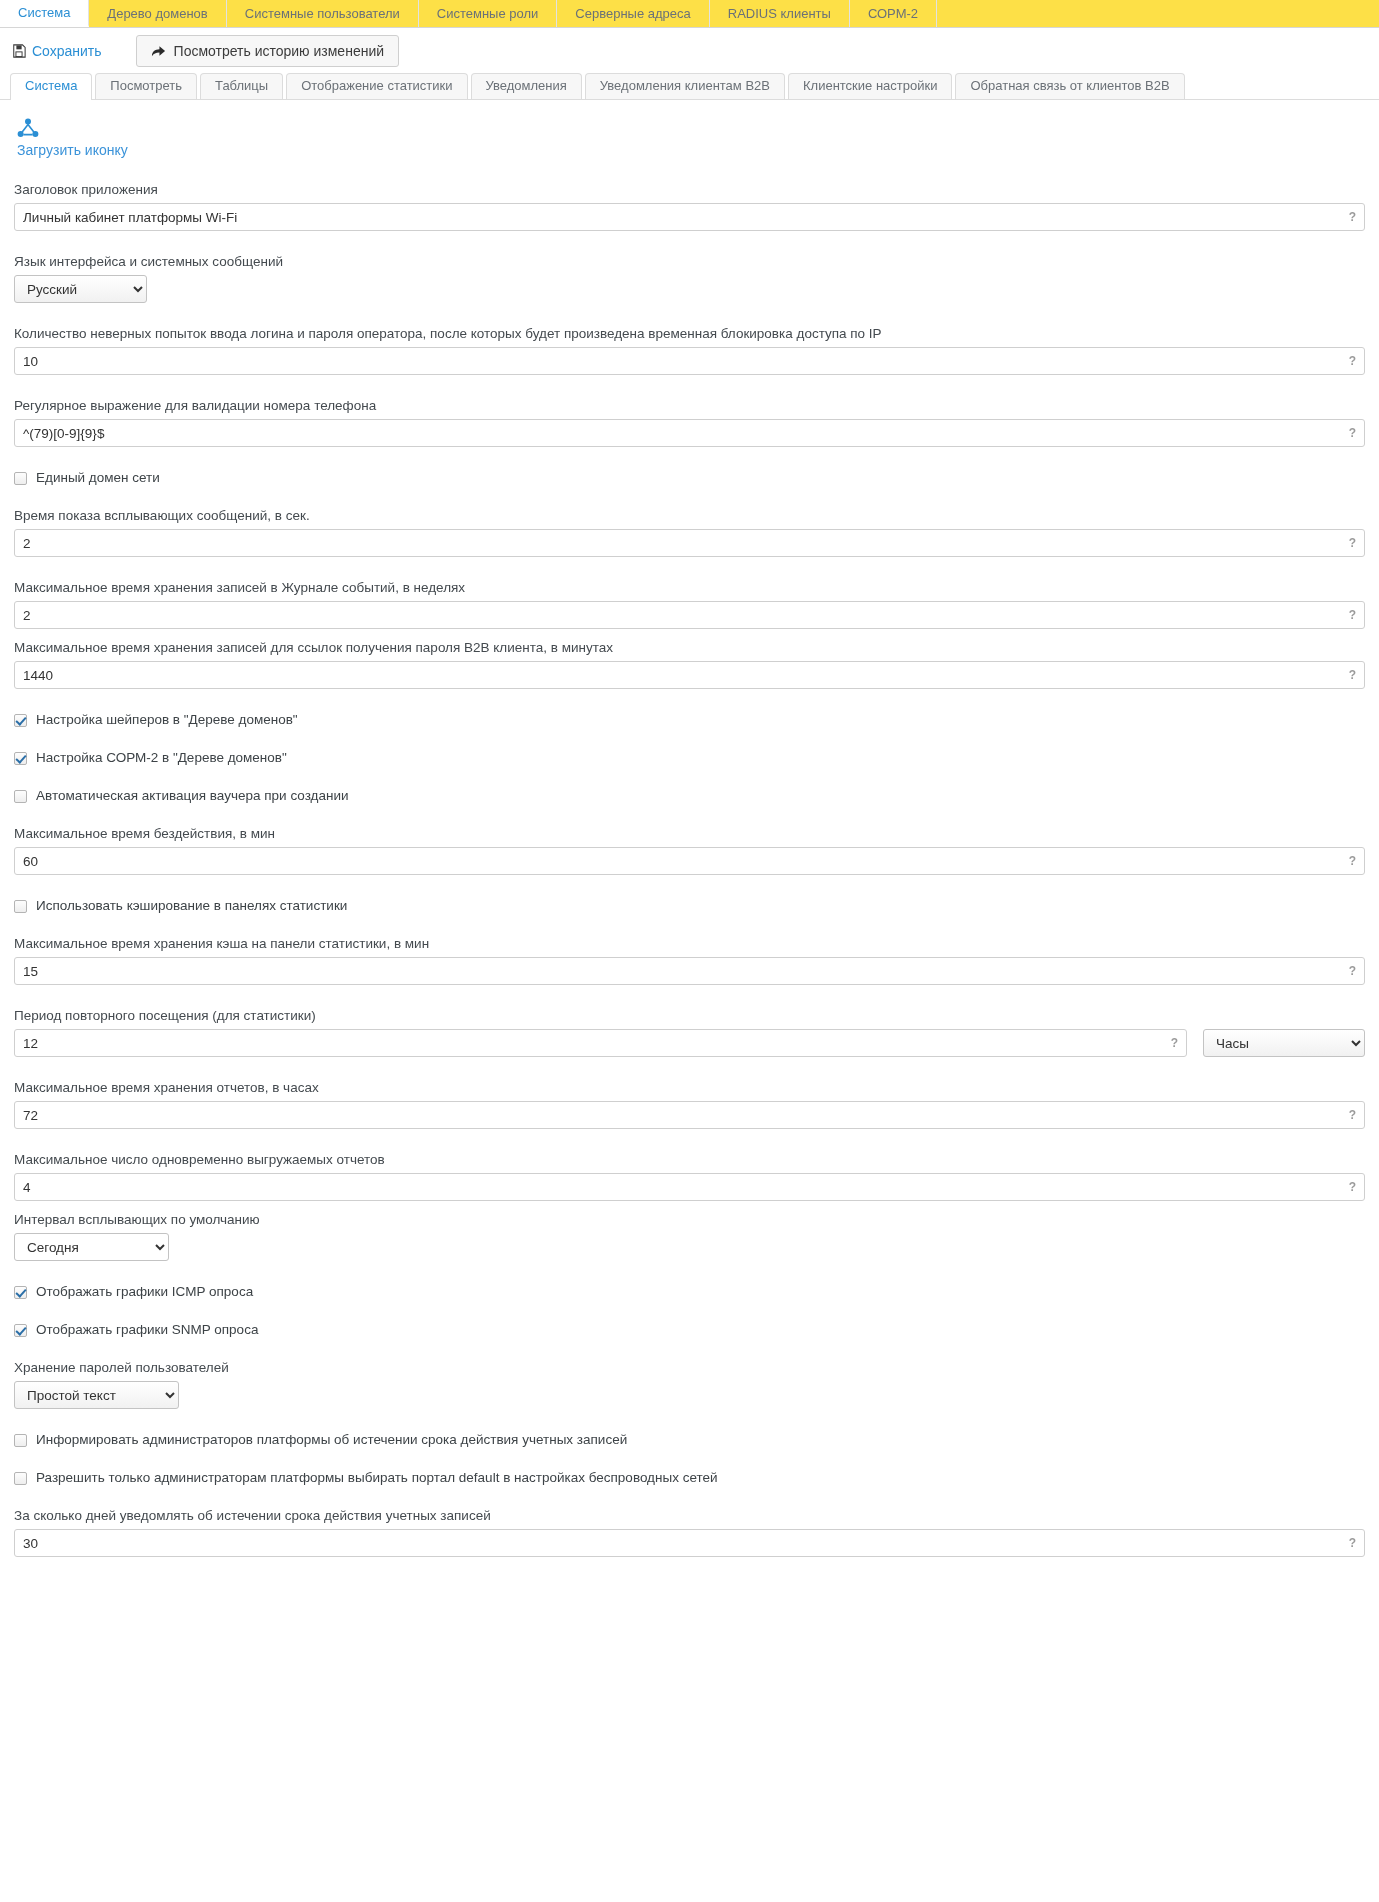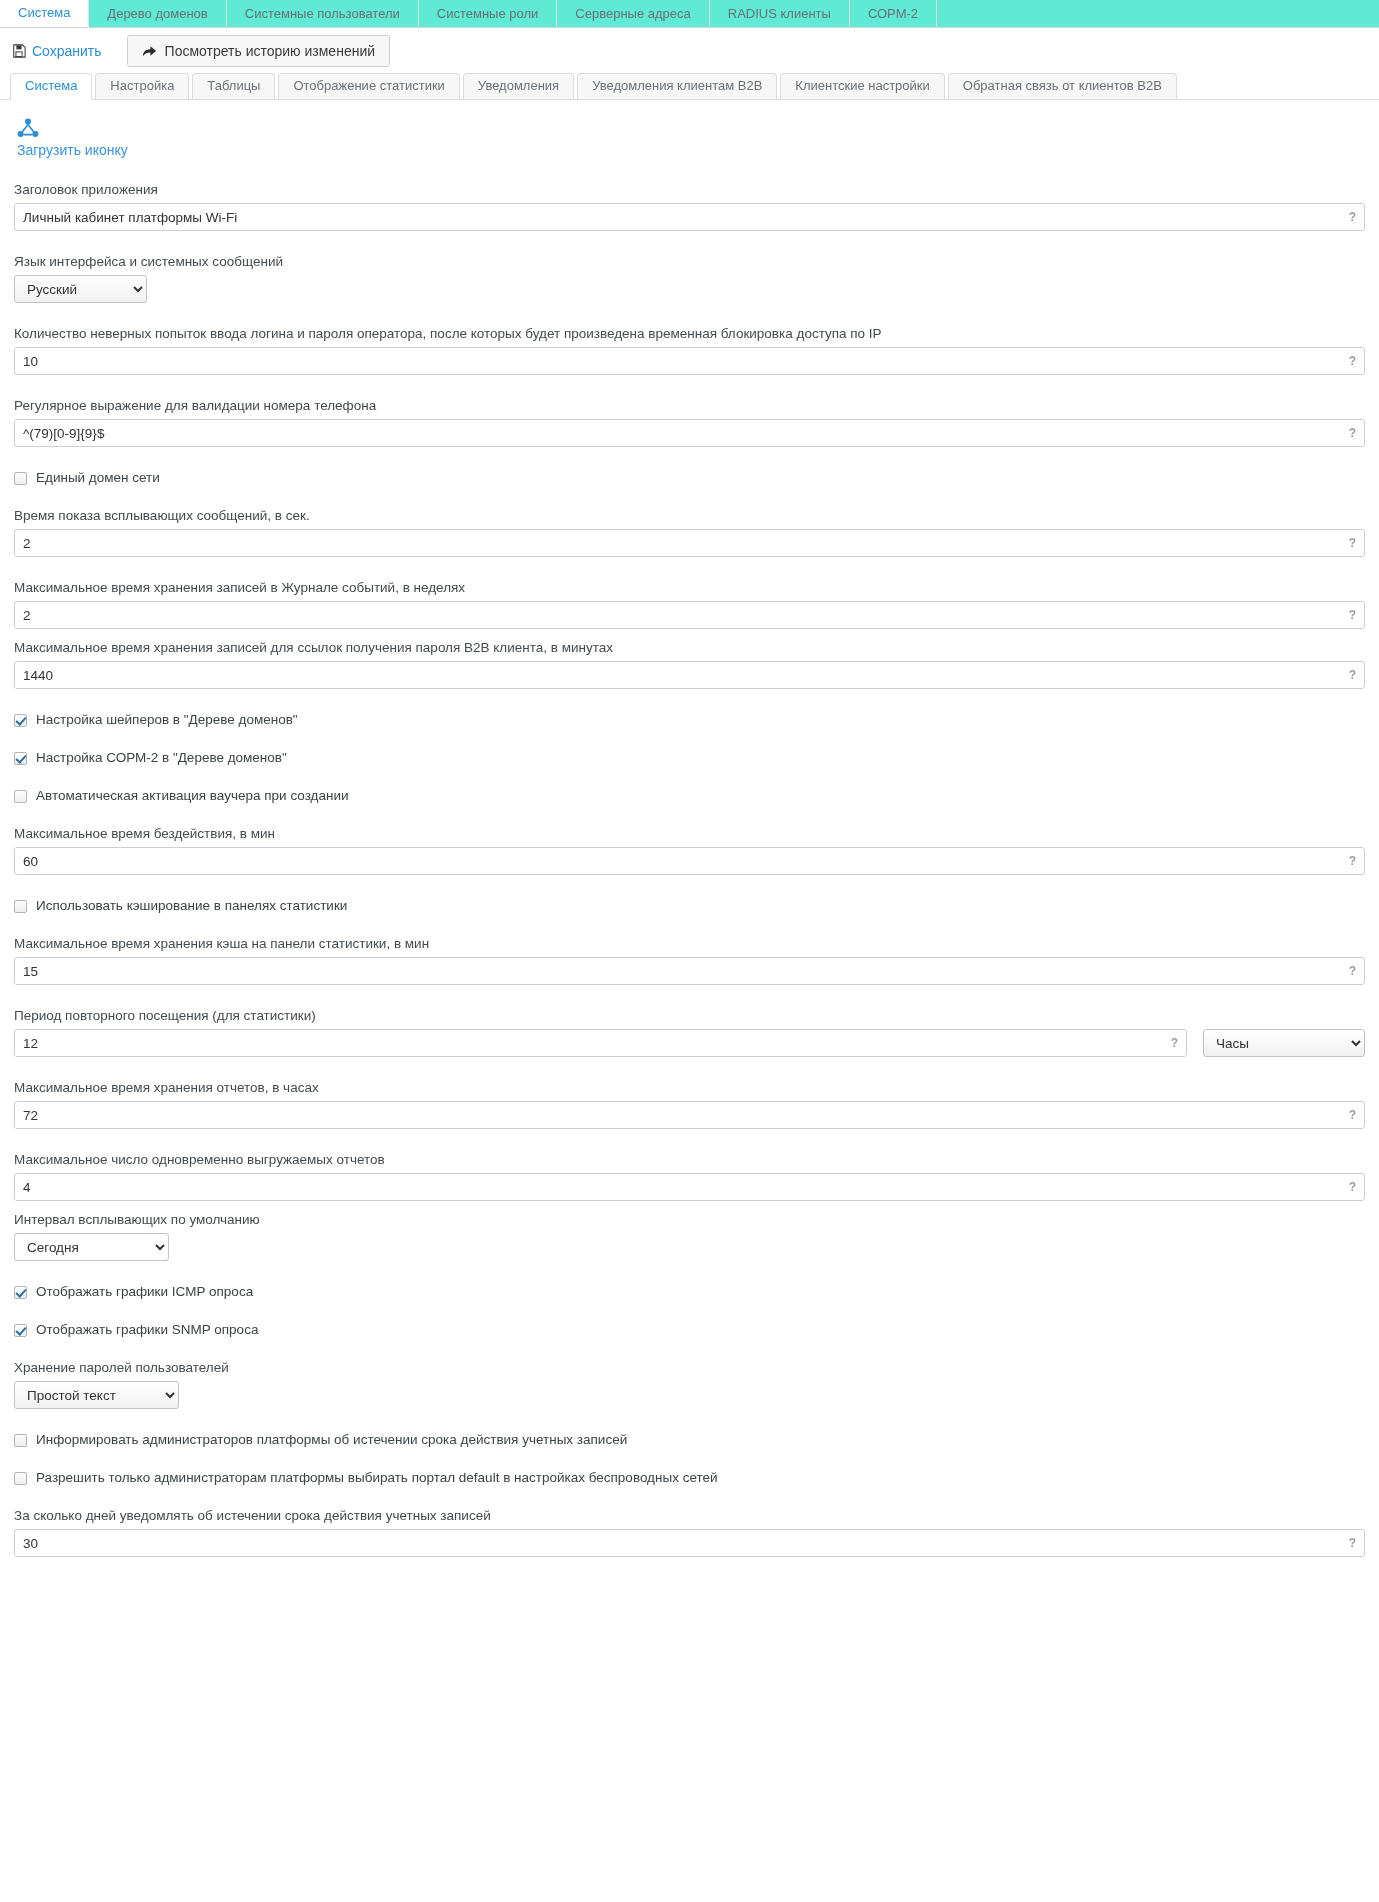--- a/index.html
+++ b/index.html
@@ -21,21 +21,21 @@
     background: #ffffff;
     font-size: 13px;
   }
   .top-tab {
     display: flex; align-items: center; justify-content: center;
     padding: 0 18px;
     color: #6b7177;
     border-right: 1px solid #e2e2e2;
     white-space: nowrap;
     cursor: pointer;
-    background: #5eead4;
+    background: #fde047;
     user-select: none;
   }
   .top-tab:first-child { border-left: none; }
   .top-tab.active {
     color: #2b8fd4;
     background: #ffffff;
     border-bottom: 2px solid #ffffff;
     position: relative; top: 0;
   }
   .top-tab-filler { flex: 1 1 auto; border-right: none; }
@@ -59,21 +59,21 @@
   .tb-save .ic { width: 14px; height: 14px; display: inline-block; }
   .tb-history {
     display: inline-flex; align-items: center; gap: 8px;
     font-size: 14px;
     color: #3b3b3b;
     background: #f7f7f7;
     border: 1px solid #cfcfcf;
     border-radius: 3px;
     padding: 7px 14px;
     cursor: pointer;
-    margin-left: 15px;
+    margin-left: 24px;
   }
   .tb-history .ic { width: 15px; height: 14px; display: inline-block; }
 
   
   .sub-tabbar {
     display: flex;
     align-items: flex-end;
     gap: 3px;
     padding: 0 10px;
     border-bottom: 1px solid #dcdcdc;
@@ -240,21 +240,21 @@
       <svg viewBox="0 0 16 14" width="15" height="14">
           <path d="M1 12.5c0-5 3.2-7.2 8-7.4V2l6 5-6 5V8.6C5.2 8.7 2.6 9.8 1 12.5z" fill="#2b2b2b"></path>
         </svg>
     </span>
     <span>Посмотреть историю изменений</span>
   </div>
 </div>
 
 <div class="sub-tabbar">
   <div class="sub-tab active"><span>Система</span></div>
-  <div class="sub-tab"><span>Настройка</span></div>
+  <div class="sub-tab"><span>Посмотреть</span></div>
   <div class="sub-tab"><span>Таблицы</span></div>
   <div class="sub-tab"><span>Отображение статистики</span></div>
   <div class="sub-tab"><span>Уведомления</span></div>
   <div class="sub-tab"><span>Уведомления клиентам B2B</span></div>
   <div class="sub-tab"><span>Клиентские настройки</span></div>
   <div class="sub-tab"><span>Обратная связь от клиентов B2B</span></div>
 </div>
 
 <div class="form-body">
 

